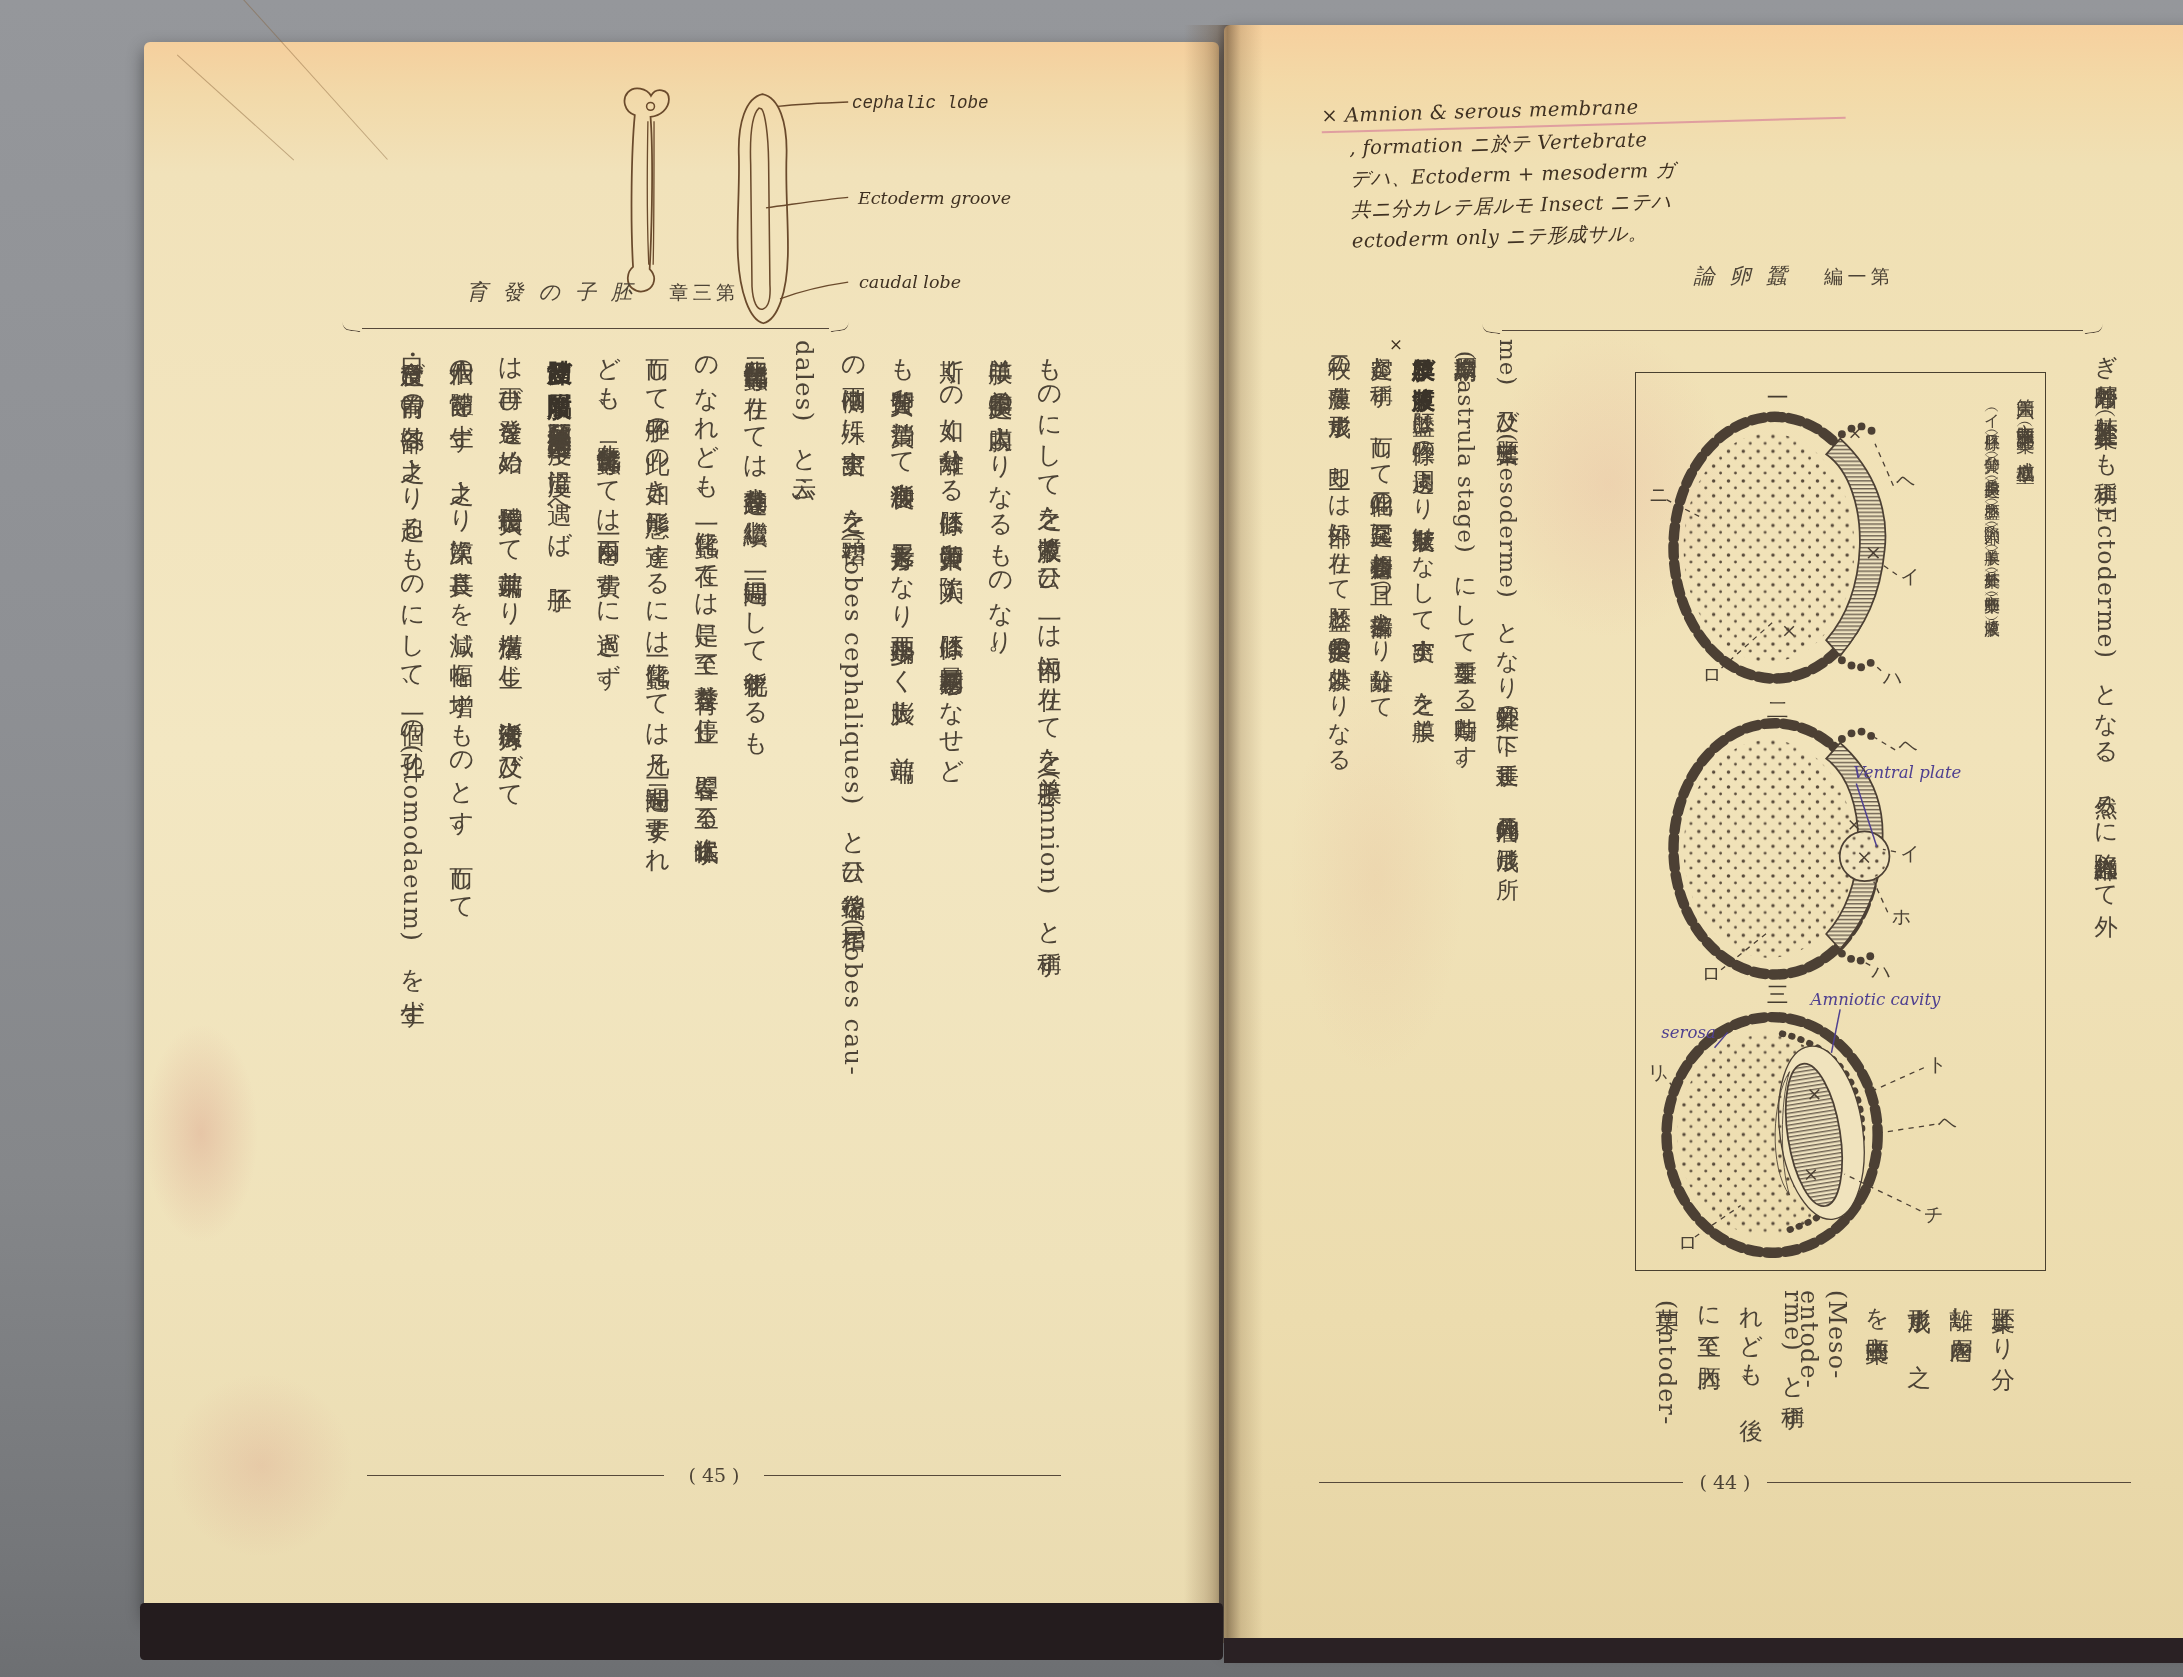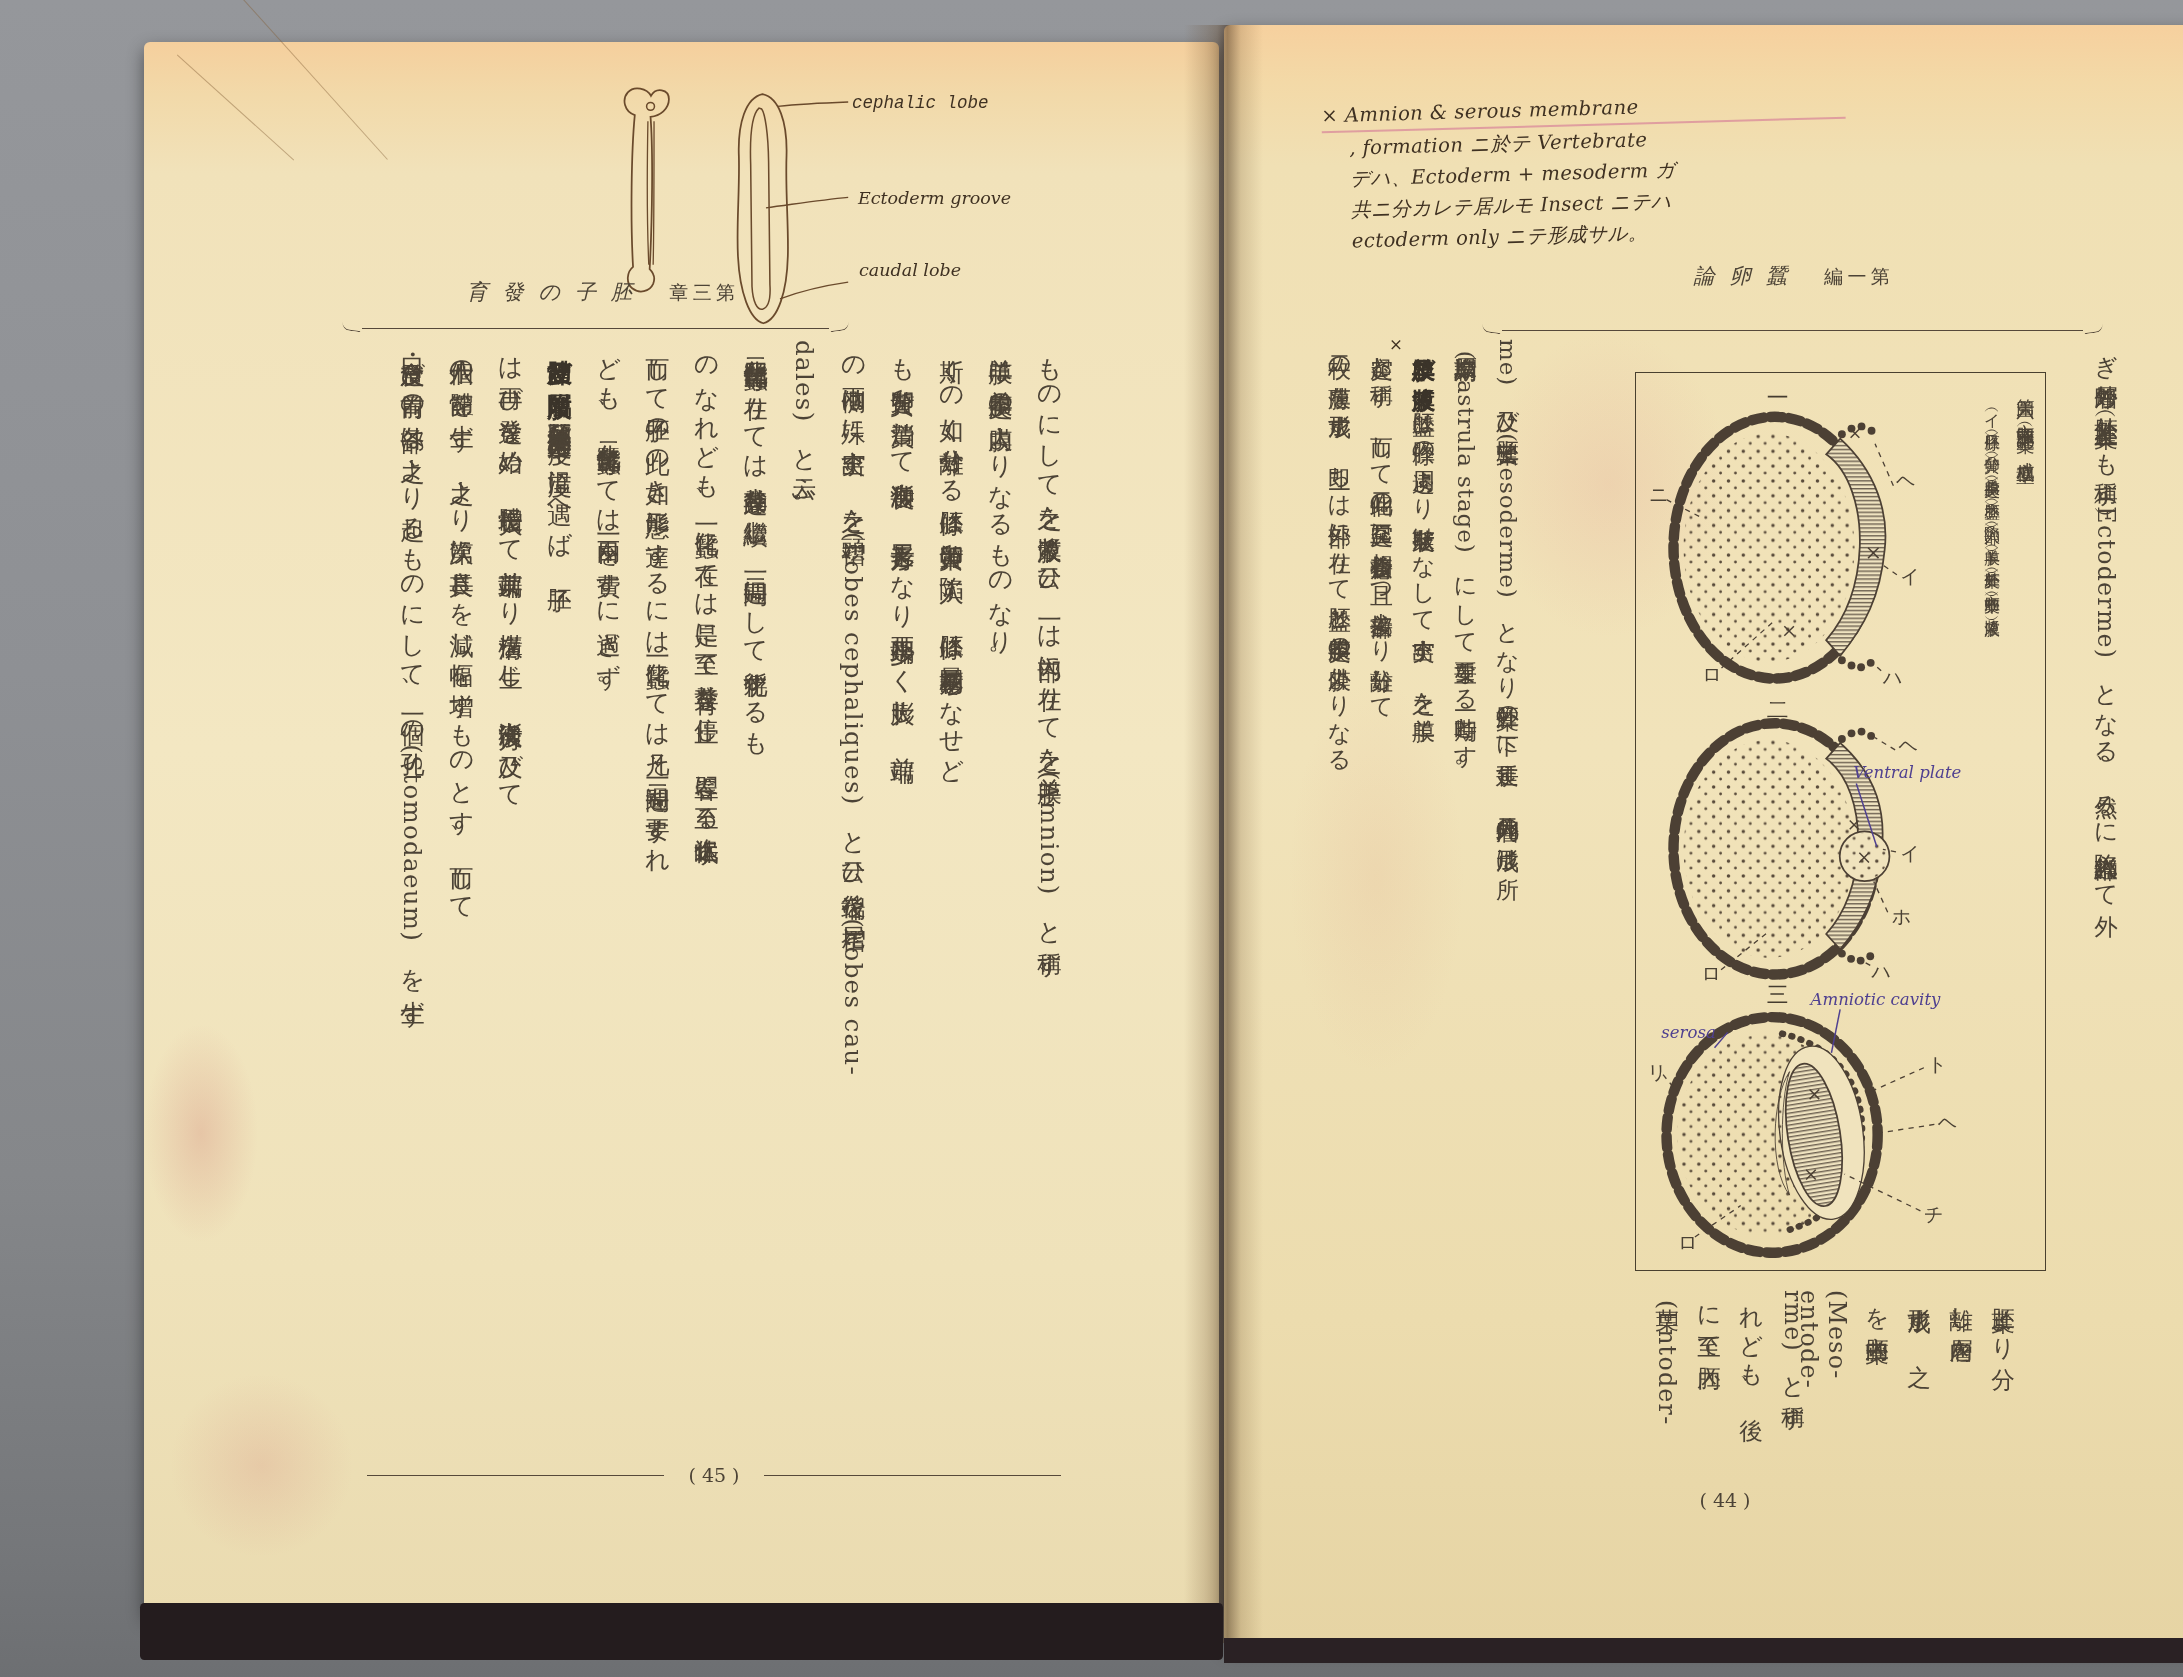--- a/index.html
+++ b/index.html
@@ -95,21 +95,21 @@
       <circle cx="104" cy="58" r="9" stroke-width="3.5"></circle>
       <path d="M360 30 C322 38 303 96 306 172 C308 252 300 332 304 402 C308 482 330 546 362 554 C396 546 416 480 418 400 C420 330 412 250 415 170 C417 94 398 38 360 30 Z"></path>
       <path d="M352 62 C336 76 331 130 333 190 L336 470 C338 506 348 524 360 522 C373 518 379 497 377 466 L374 184 C373 120 366 74 358 64 Z" stroke-width="3.5"></path>
       <path d="M395 58 C450 52 500 50 556 48" stroke-width="3"></path>
       <path d="M368 290 C430 282 490 272 556 266" stroke-width="3"></path>
       <path d="M400 498 C455 478 500 468 556 460" stroke-width="3"></path>
     </g>
   </svg>
   <div class="ph-label hand" style="left:852px;top:93px;font-family:Liberation Mono, monospace;">cephalic lobe</div>
   <div class="ph-label hand" style="left:858px;top:188px;">Ectoderm groove</div>
-  <div class="ph-label hand" style="left:859px;top:260px;">caudal lobe</div>
+  <div class="ph-label hand" style="left:859px;top:272px;">caudal lobe</div>
 
   <div class="hdr" style="left:367px;top:278px;width:472px;">
     <span class="chap">第三章</span>
     <span class="ttl">胚子の發育</span>
   </div>
   <div class="hrule" style="left:362px;top:328px;width:467px;">
     <i class="sqL"></i>
     <i class="sqR"></i>
   </div>
 
@@ -286,21 +286,21 @@
   </div>
 
   <div class="cg cg44l" style="left:1314px;top:339px;width:210px;height:1116px;">
     <div><b class="goth"></b><span>me) 及び中胚葉 (Mesoderme) となり外胚葉の下に延長す、此內外二層の形成は所</span></div>
     <div><b class="goth"></b><span>謂原腸期 (Gastrula stage) にして重要なる一時期とす。</span></div>
     <div><b class="goth">羊膜及び漿液膜</b><span>　胚盤は胚條の周邊より皺襞狀をなして突出す、之を羊膜</span></div>
     <div><b class="goth"></b><span>突起と稱す、而して此二個の突起互に相接着癒合し且つ接着部より分離して</span></div>
     <div><b class="goth"></b><span>二枚の薄膜を形成す、即ち一は外部に在りて胚盤と羊膜突起の外膜よりなる</span></div>
   </div>
 
-  <div class="footer" style="left:1319px;top:1471px;width:812px;flex-direction:column;">
+  <div class="footer" style="left:1319px;top:1471px;width:812px;">
     <i class="frule"></i>
     <span>( 44 )</span>
     <i class="frule"></i>
   </div>
 
   <div class="gutter"></div>
   <div class="cover-a"></div>
   <div class="cover-b"></div>
 </div>
 

